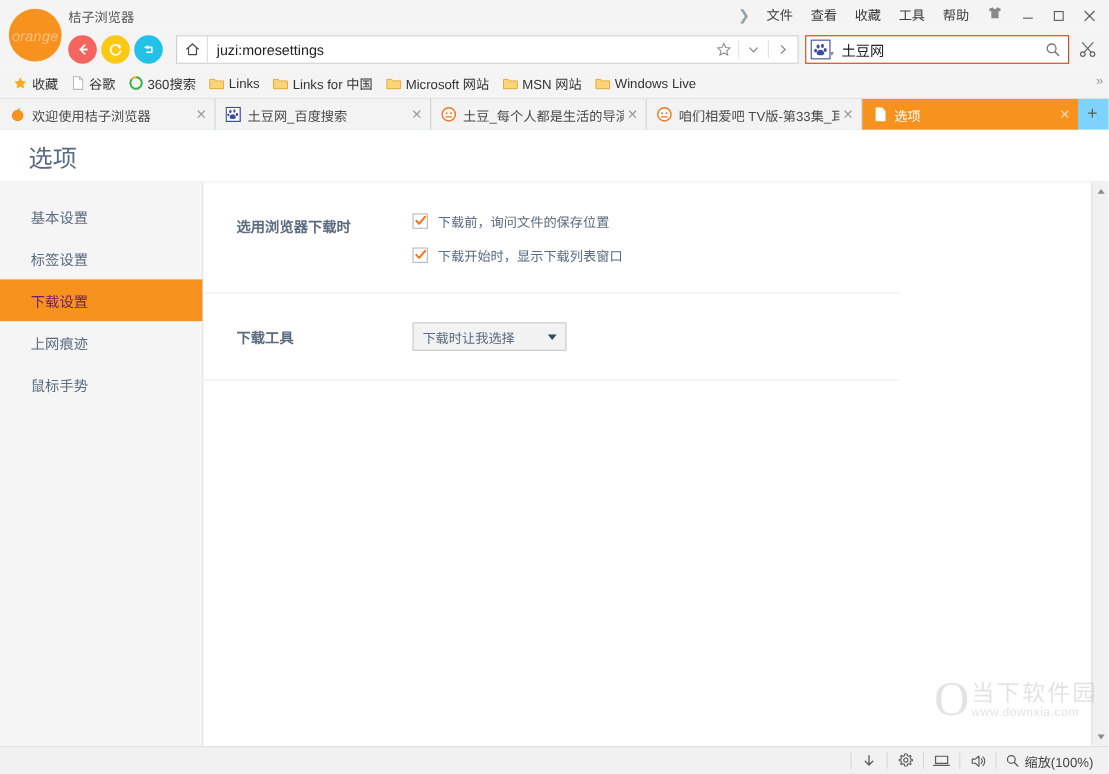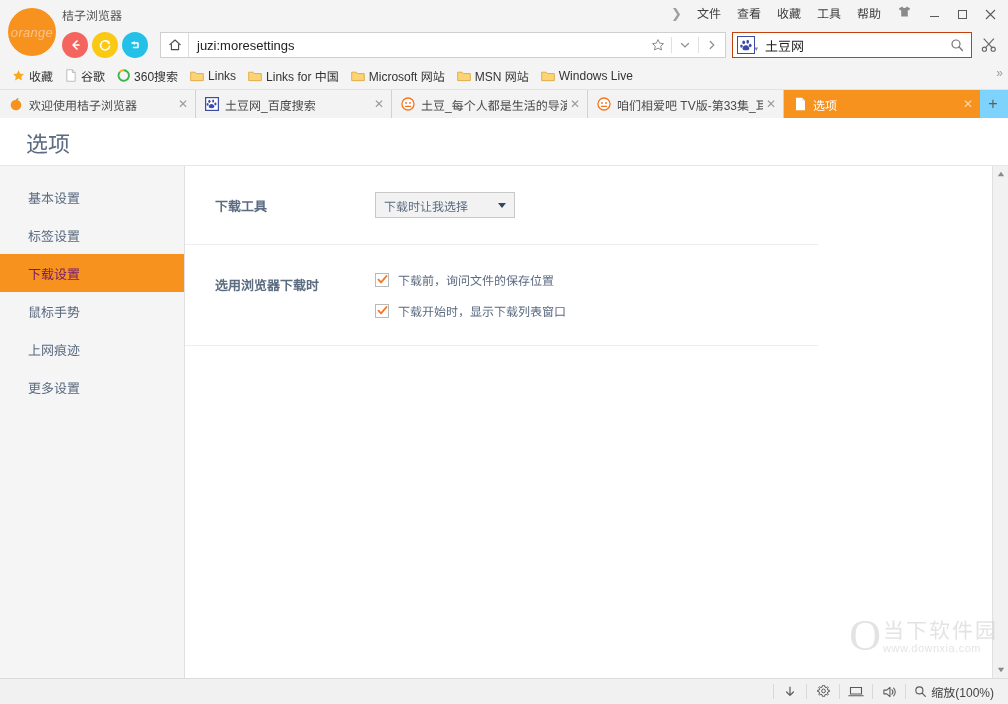--- a/index.html
+++ b/index.html
@@ -506,36 +506,25 @@
     <div class="page-header">
       <div class="page-title">选项</div>
     </div>
 
     <div class="page-body">
 
       <div class="sidebar">
         <div class="side-item">基本设置</div>
         <div class="side-item">标签设置</div>
         <div class="side-item active">下载设置</div>
+        <div class="side-item">上网痕迹</div>
         <div class="side-item">鼠标手势</div>
-        <div class="side-item">上网痕迹</div>
-        <div class="side-item">更多设置</div>
       </div>
 
       <div class="content">
-
-        <div class="section">
-          <div class="sec-label">下载工具</div>
-          <div class="sec-field">
-            <div class="selectbox">
-              <span class="sv">下载时让我选择</span>
-              <span class="caret"></span>
-            </div>
-          </div>
-        </div>
 
         <div class="section last">
           <div class="sec-label">选用浏览器下载时</div>
           <div class="sec-field">
 
             <div class="checkrow">
               <span class="cbox">
                 <svg width="11" height="11" viewBox="0 0 12 12">
                   <path d="M1.6 6.2 L4.4 9.2 L10.4 2.2" stroke="#f7741e" stroke-width="2" fill="none" stroke-linecap="round" stroke-linejoin="round"></path>
                 </svg>
@@ -545,20 +534,30 @@
 
             <div class="checkrow">
               <span class="cbox">
                 <svg width="11" height="11" viewBox="0 0 12 12">
                   <path d="M1.6 6.2 L4.4 9.2 L10.4 2.2" stroke="#f7741e" stroke-width="2" fill="none" stroke-linecap="round" stroke-linejoin="round"></path>
                 </svg>
               </span>
               <span class="clabel">下载开始时，显示下载列表窗口</span>
             </div>
 
+          </div>
+        </div>
+
+        <div class="section">
+          <div class="sec-label">下载工具</div>
+          <div class="sec-field">
+            <div class="selectbox">
+              <span class="sv">下载时让我选择</span>
+              <span class="caret"></span>
+            </div>
           </div>
         </div>
 
         <div class="vscroll">
           <div class="vsarrow">
             <svg width="8" height="6" viewBox="0 0 8 6">
                 <path d="M4 0.8 L7.2 5.2 L0.8 5.2 Z" fill="#8a8a8a"></path>
               </svg>
           </div>
           <div class="vsarrow">

